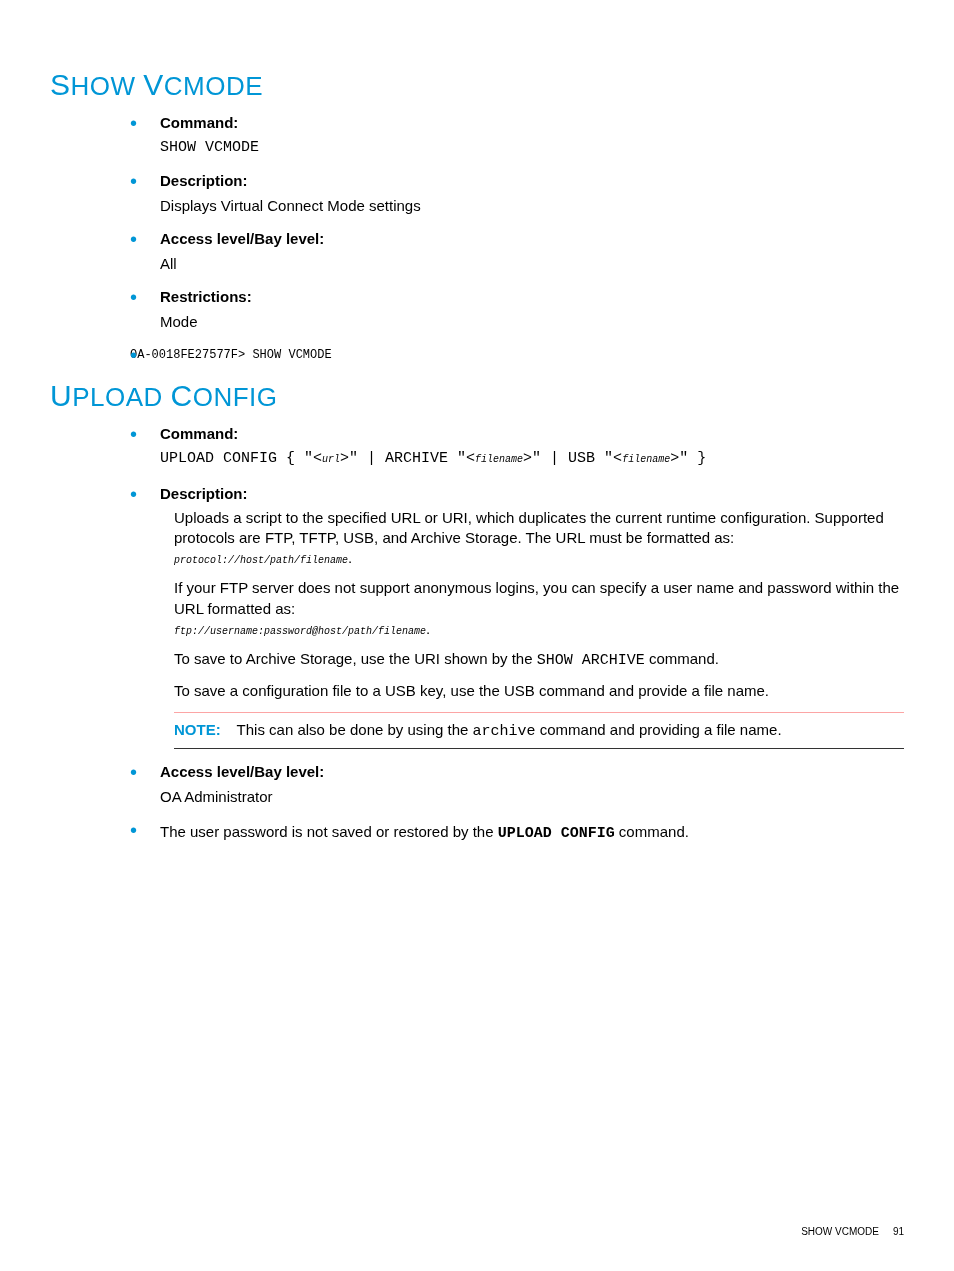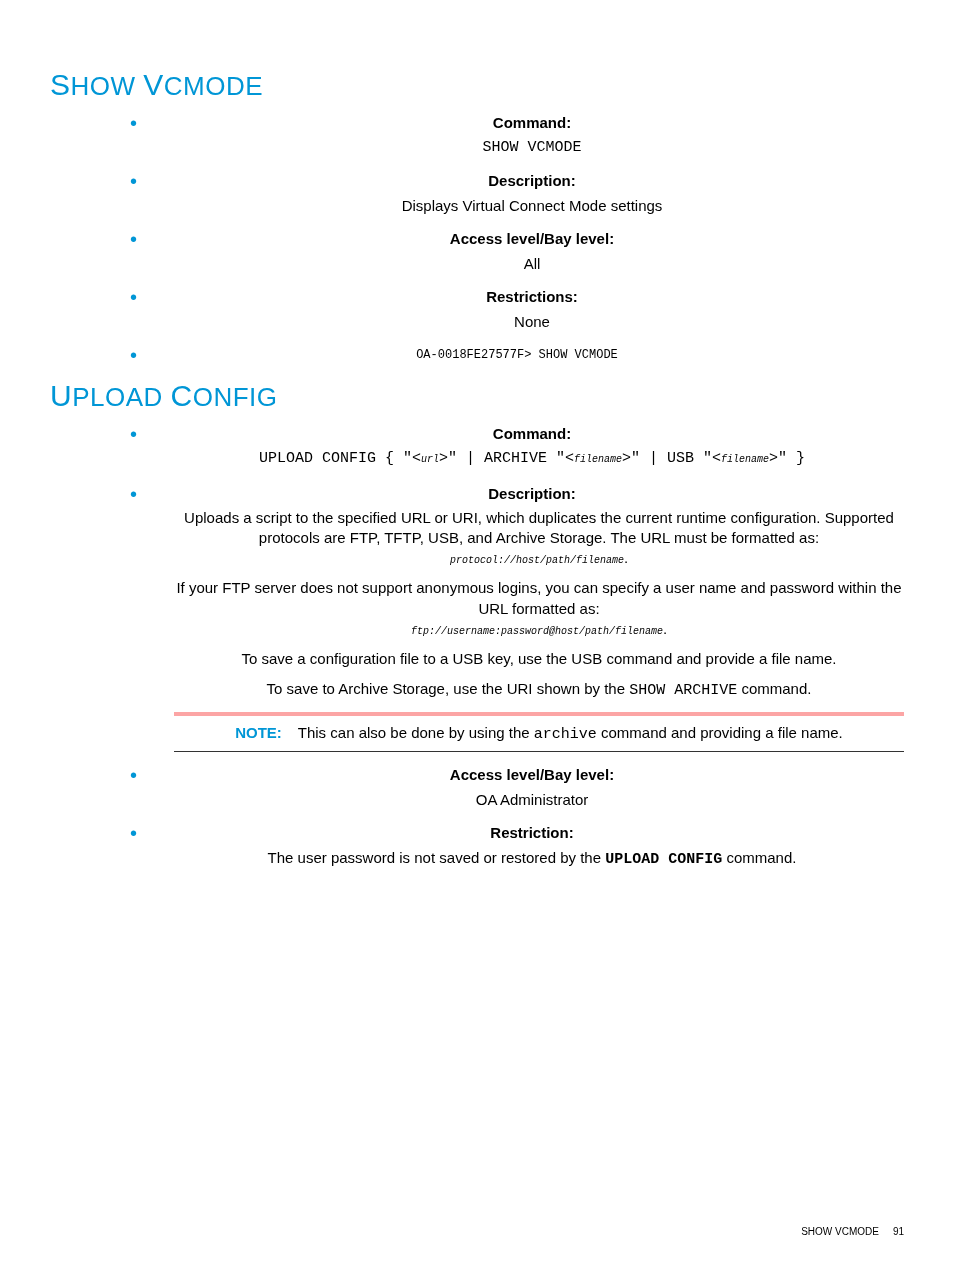--- a/index.html
+++ b/index.html
@@ -23,21 +23,20 @@
       margin-top: 8px;
       font-variant: small-caps;
       text-transform: uppercase;
     }
     h2 .first-letter {
       font-size: 30px;
     }
     ul {
       list-style: none;
       margin-left: 110px;
-      text-align: center;
     }
     ul > li {
       margin-bottom: 14px;
       position: relative;
     }
     ul > li::before {
       content: "•";
       color: #0096d6;
       font-size: 20px;
       position: absolute;
@@ -76,21 +75,21 @@
       line-height: 1.6;
     }
     .desc-block {
       margin-left: 14px;
     }
     .desc-block p {
       margin-bottom: 10px;
       line-height: 1.35;
     }
     .note-box {
-      border-top: 4px solid #fca5a5;
+      border-top: 1px solid #fca5a5;
       border-bottom: 1px solid #333;
       padding: 8px 0;
       margin: 10px 0;
     }
     .note-label {
       color: #0096d6;
       font-weight: bold;
       margin-right: 12px;
     }
     .footer {
@@ -118,21 +117,21 @@
   <li>
     <span class="label">Description:</span>
     <span class="content">Displays Virtual Connect Mode settings</span>
   </li>
   <li>
     <span class="label">Access level/Bay level:</span>
     <span class="content">All</span>
   </li>
   <li>
     <span class="label">Restrictions:</span>
-    <span class="content">None</span>
+    <span class="content">Mode</span>
   </li>
   <li>
     <div class="example-block">
       <div>OA-0018FE27577F&gt; SHOW VCMODE</div>
     </div>
   </li>
 </ul>
 
 <h2><span class="first-letter">U</span>PLOAD <span class="first-letter">C</span>ONFIG</h2>
 
@@ -149,36 +148,35 @@
       <p>
         <span>Uploads a script to the specified URL or URI, which duplicates the current runtime configuration. Supported protocols are FTP, TFTP, USB, and Archive Storage. The URL must be formatted as:</span>
         <br>
         <span class="mono-italic">protocol://host/path/filename</span><span>.</span>
       </p>
       <p>
         <span>If your FTP server does not support anonymous logins, you can specify a user name and password within the URL formatted as:</span>
         <br>
         <span class="mono-italic">ftp://username:password@host/path/filename</span><span>.</span>
       </p>
-      <p>To save a configuration file to a USB key, use the USB command and provide a file name.</p>
       <p>
         <span>To save to Archive Storage, use the URI shown by the </span><span class="mono">SHOW ARCHIVE</span><span> command.</span>
       </p>
+      <p>To save a configuration file to a USB key, use the USB command and provide a file name.</p>
       <div class="note-box">
         <span class="note-label">NOTE:</span>
         <span>This can also be done by using the </span><span class="mono">archive</span><span> command and providing a file name.</span>
       </div>
     </div>
   </li>
   <li>
     <span class="label">Access level/Bay level:</span>
     <span class="content">OA Administrator</span>
   </li>
   <li>
-    <span class="label">Restriction:</span>
     <span class="content">
       <span>The user password is not saved or restored by the </span><span class="mono-bold">UPLOAD CONFIG</span><span> command.</span>
     </span>
   </li>
 </ul>
 
 <div class="footer">
   <span>SHOW VCMODE</span>
   &nbsp;&nbsp;&nbsp;
   <span>91</span>

